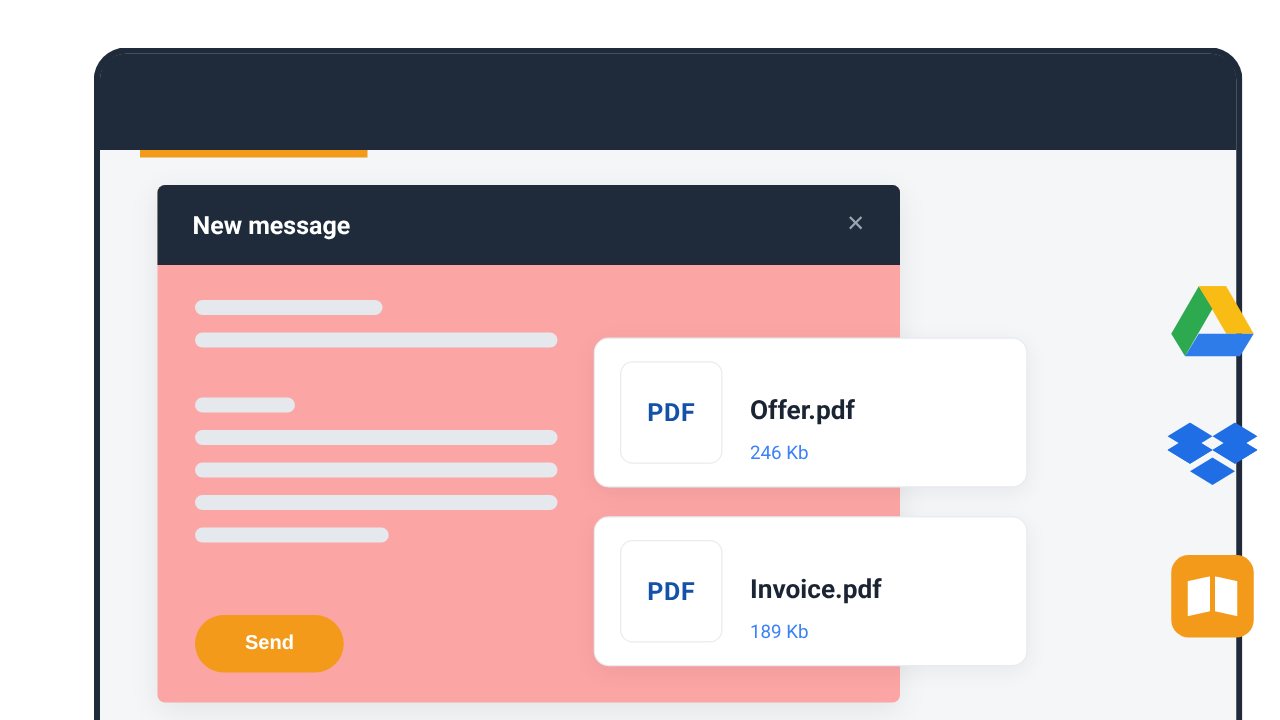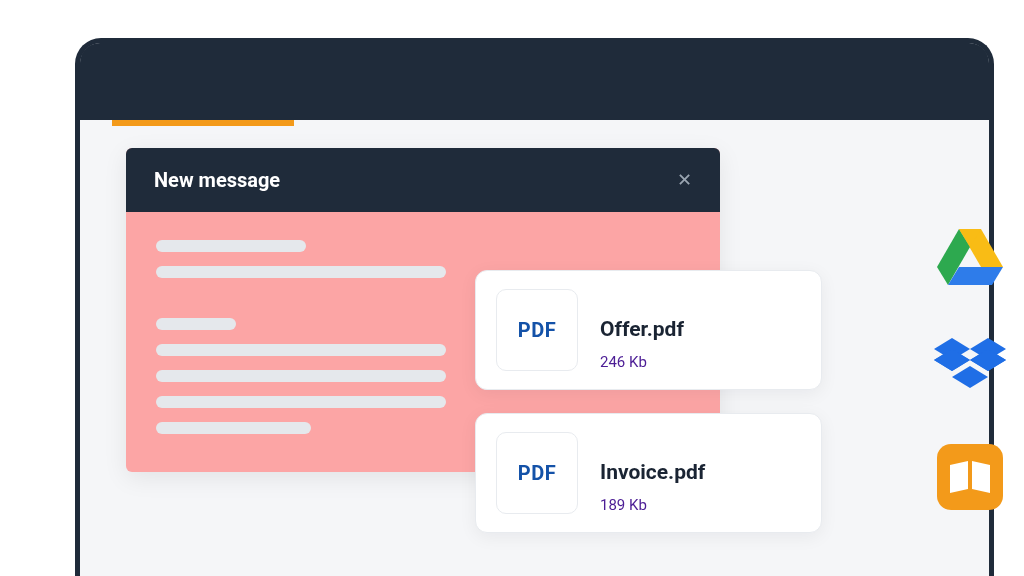--- a/index.html
+++ b/index.html
@@ -114,21 +114,21 @@
     letter-spacing: 0.5px;
   }
   .attach-name {
     font-size: 21px;
     font-weight: 700;
     color: #1a2433;
     margin-bottom: 12px;
   }
   .attach-size {
     font-size: 15px;
-    color: #4c1d95;
+    color: #3b82f6;
   }
   .service-icons {
     position: absolute;
     right: -17px;
     top: 182px;
     display: flex;
     flex-direction: column;
     gap: 46px;
     align-items: center;
   }
@@ -162,20 +162,21 @@
       <div class="close-icon">✕</div>
     </div>
     <div class="compose-body">
       <div class="skeleton" style="width:150px"></div>
       <div class="skeleton" style="width:290px;margin-bottom:40px"></div>
       <div class="skeleton" style="width:80px"></div>
       <div class="skeleton" style="width:290px"></div>
       <div class="skeleton" style="width:290px"></div>
       <div class="skeleton" style="width:290px"></div>
       <div class="skeleton" style="width:155px"></div>
+      <button class="send-btn">Send</button>
     </div>
   </div>
 
   <div class="attachment-card first">
     <div class="pdf-thumb">PDF</div>
     <div>
       <div class="attach-name">Offer.pdf</div>
       <div class="attach-size">246 Kb</div>
     </div>
   </div>

